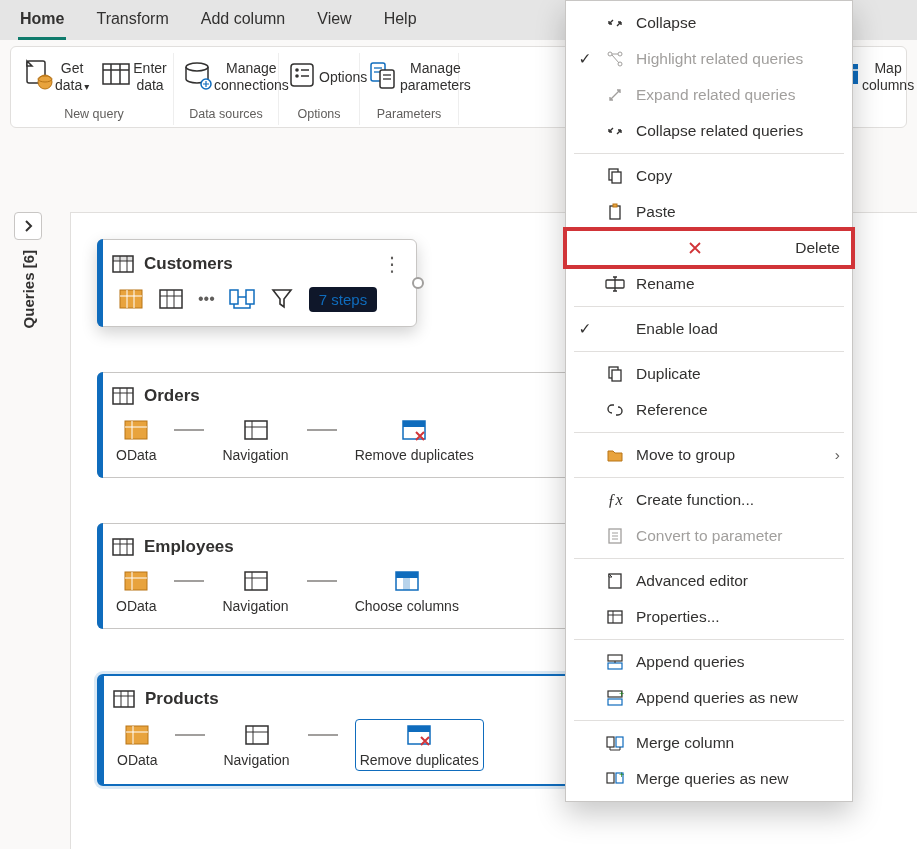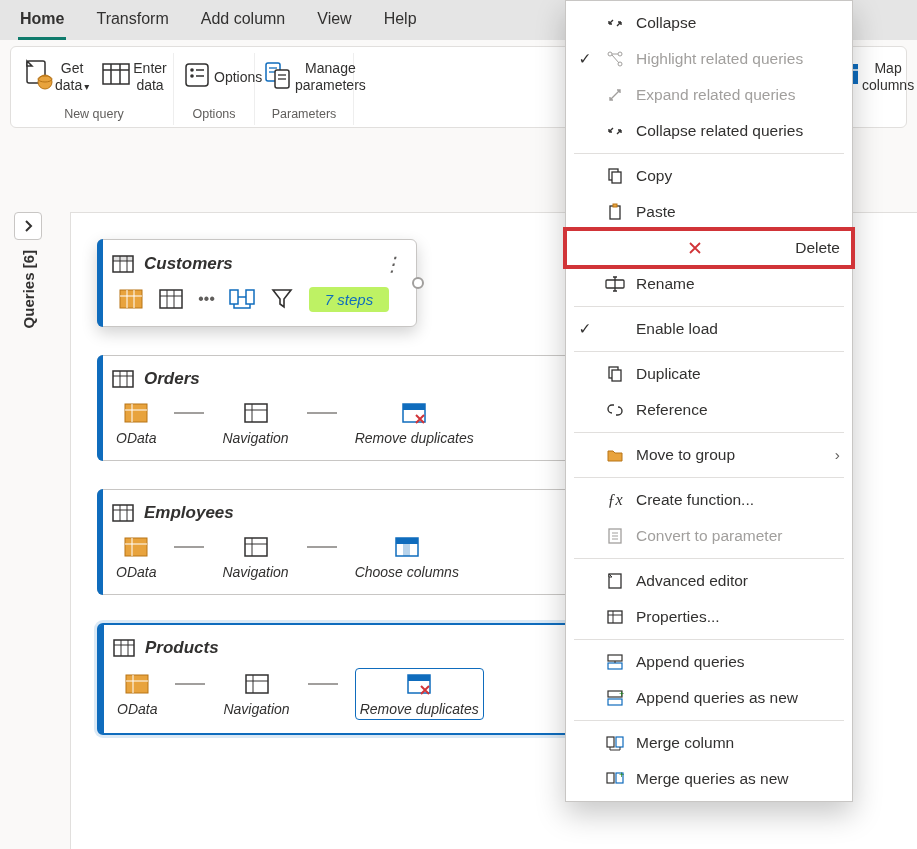--- a/index.html
+++ b/index.html
@@ -22,33 +22,33 @@
 
 
 .side-panel { position: absolute; left: 10px; top: 212px; width: 36px; display: flex; flex-direction: column; align-items: center; gap: 10px; }
 .side-panel .expander { width: 28px; height: 28px; border: 1px solid #c8c6c4; border-radius: 4px; display: flex; align-items: center; justify-content: center; background: #fff; cursor: pointer; }
 .side-panel .rotated { writing-mode: vertical-rl; transform: rotate(180deg); font-size: 15px; font-weight: 600; }
 
 
 .canvas { position: absolute; left: 70px; top: 212px; right: 0; bottom: 0; border-top: 1px solid #e1dfdd; border-left: 1px solid #e1dfdd; background: #fff; padding: 26px 0 0 26px; }
 
 
-.query-card { position: relative; background: #fff; border: 1px solid #c8c6c4; border-radius: 6px; margin-bottom: 28px; width: 520px; padding: 12px 14px 14px; font-style: italic; }
+.query-card { position: relative; background: #fff; border: 1px solid #c8c6c4; border-radius: 6px; margin-bottom: 45px; width: 520px; padding: 12px 14px 14px; }
 .query-card.selected { border: 2px solid #0f6cbd; box-shadow: 0 0 0 3px rgba(15,108,189,0.15); }
 .query-card .left-bar { position: absolute; left: -1px; top: -1px; bottom: -1px; width: 6px; background: #0f6cbd; border-radius: 6px 0 0 6px; }
 .query-card.compact { width: 320px; box-shadow: 0 6px 16px rgba(0,0,0,0.18); }
 .card-header { display: flex; align-items: center; gap: 10px; margin-bottom: 10px; }
 .card-header .title { font-weight: 600; font-size: 17px; }
 .card-header .spacer { flex: 1; }
 .card-header .more { font-size: 20px; color: #605e5c; cursor: pointer; }
 .steps-row { display: flex; align-items: center; gap: 18px; padding-left: 4px; text-align: center; }
 .steps-row .step { display: flex; flex-direction: column; align-items: center; gap: 4px; font-size: 14px; }
 .steps-row .step .sicon { width: 26px; height: 26px; display:flex; align-items:center; justify-content:center; }
 .steps-row .conn { height: 2px; background: #a19f9d; flex: 0 0 30px; align-self: center; margin-top: -20px; }
-.step-badge { background: #bef264; color: #0f6cbd; padding: 4px 16px; border-radius: 4px; font-size: 15px; }
+.step-badge { background: #0f172a; color: #0f6cbd; padding: 4px 10px; border-radius: 4px; font-size: 15px; }
 .compact-row { display:flex; align-items:center; gap: 14px; padding-left: 6px; }
 .compact-row .cicon { width: 26px; height: 26px; display:flex; align-items:center; justify-content:center; }
 .ellips { color: #605e5c; }
 
 
 .node-dot { position:absolute; width:12px; height:12px; border:2px solid #a19f9d; border-radius:50%; background:#fff; }
 
 
 .context-menu { position: absolute; left: 565px; top: 0; width: 288px; background: #fff; border: 1px solid #c8c6c4; box-shadow: 0 12px 28px rgba(0,0,0,0.22); padding: 4px 0; z-index: 50; font-size: 15.5px; }
 .context-menu .item { display: flex; align-items: center; padding: 7px 12px 7px 10px; gap: 10px; cursor: pointer; }
@@ -95,20 +95,36 @@
               <line x1="12" y1="6" x2="12" y2="26" stroke="#323130" stroke-width="1.5"></line>
               <line x1="21" y1="6" x2="21" y2="26" stroke="#323130" stroke-width="1.5"></line>
             </svg>
         </span>
         <span>Enter data</span>
       </div>
     </div>
     <div class="ribbon-group-label">New query</div>
   </div>
 
+  <div class="ribbon-group">
+    <div class="ribbon-items">
+      <div class="ribbon-btn" style="width:96px">
+        <span class="ico">
+          <svg width="34" height="34" viewBox="0 0 34 34">
+              <ellipse cx="17" cy="9" rx="11" ry="4" fill="none" stroke="#323130" stroke-width="1.5"></ellipse>
+              <path d="M6 9 v12 a11 4 0 0 0 22 0 V9" fill="none" stroke="#323130" stroke-width="1.5"></path>
+              <circle cx="26" cy="26" r="5" fill="#fff" stroke="#0f6cbd" stroke-width="1.5"></circle>
+              <path d="M26 23 v6 M23 26 h6" stroke="#0f6cbd" stroke-width="1.2"></path>
+            </svg>
+        </span>
+        <span>Manage connections</span>
+      </div>
+    </div>
+    <div class="ribbon-group-label">Data sources</div>
+  </div>
 
   <div class="ribbon-group">
     <div class="ribbon-items">
       <div class="ribbon-btn">
         <span class="ico">
           <svg width="34" height="34" viewBox="0 0 34 34">
               <rect x="6" y="6" width="22" height="22" rx="3" fill="none" stroke="#323130" stroke-width="1.5"></rect>
               <circle cx="12" cy="12" r="1.8" fill="#323130"></circle>
               <line x1="16" y1="12" x2="24" y2="12" stroke="#323130" stroke-width="1.5"></line>
               <circle cx="12" cy="18" r="1.8" fill="#323130"></circle>

